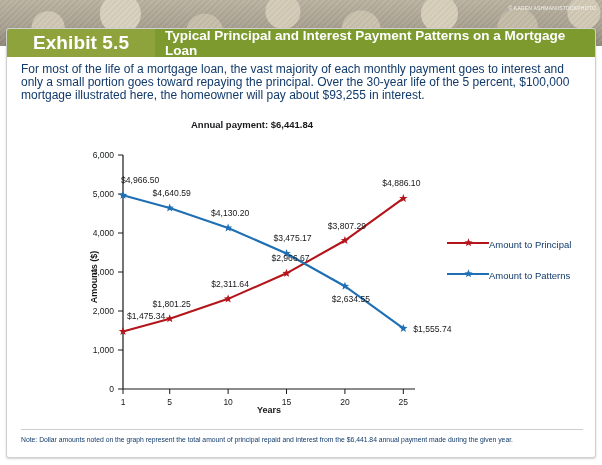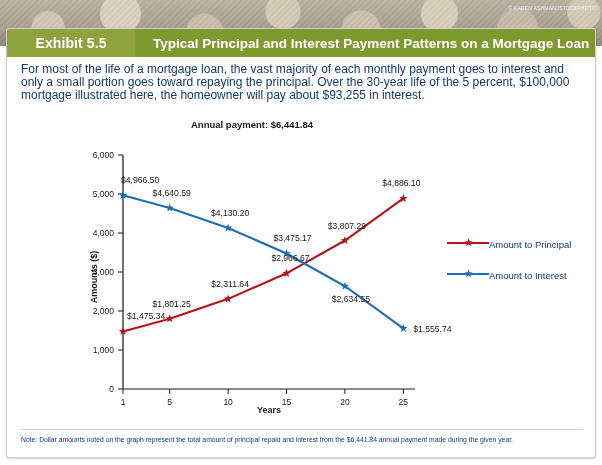--- a/index.html
+++ b/index.html
@@ -53,33 +53,33 @@
     background:#ffffff;
     box-shadow:0 1px 2px rgba(0,0,0,.18);
     overflow:hidden;
   }
   
   .titlebar {
     position:absolute; left:0; top:0; width:590px; height:28px;
     display:flex; align-items:stretch;
   }
   .exhibit-tab {
-    width:128px;
+    width:148px;
     background:#8ea33c;
     color:#ffffff;
     display:flex; align-items:center; justify-content:center;
-    font-size:14px; font-weight:bold;
+    font-size:19px; font-weight:bold;
     letter-spacing:.1px;
   }
   .title-main {
     flex:1;
     background:#7d9a2e;
     color:#ffffff;
     display:flex; align-items:center;
-    padding-left:18px;
+    padding-left:10px;
     font-size:13.5px; font-weight:bold;
   }
   
   .intro {
     position:absolute; left:14px; top:34px; width:556px;
     color:#123a6b;
     font-size:12px;
     line-height:13px;
   }
   
@@ -227,21 +227,21 @@
           </div>
           <div class="legend-text">Amount to Principal</div>
         </div>
         <div class="legend-row">
           <div class="legend-swatch">
             <div class="ln" id="lg-ln-i" style="background: rgb(31, 111, 181);"></div>
             <svg class="mk" viewBox="0 0 10 10">
               <path id="lg-mk-i" d="M5 0.4 L6.2 3.6 L9.6 3.8 L6.9 5.9 L7.9 9.3 L5 7.3 L2.1 9.3 L3.1 5.9 L0.4 3.8 L3.8 3.6 Z" fill="#1f6fb5"></path>
             </svg>
           </div>
-          <div class="legend-text">Amount to Interest</div>
+          <div class="legend-text">Amount to Patterns</div>
         </div>
       </div>
     </div>
 
     <div class="note-rule"></div>
     <div class="note">Note: Dollar amounts noted on the graph represent the total amount of principal repaid and interest from the $6,441.84 annual payment made during the given year.</div>
 
   </div>
 </div>
 

